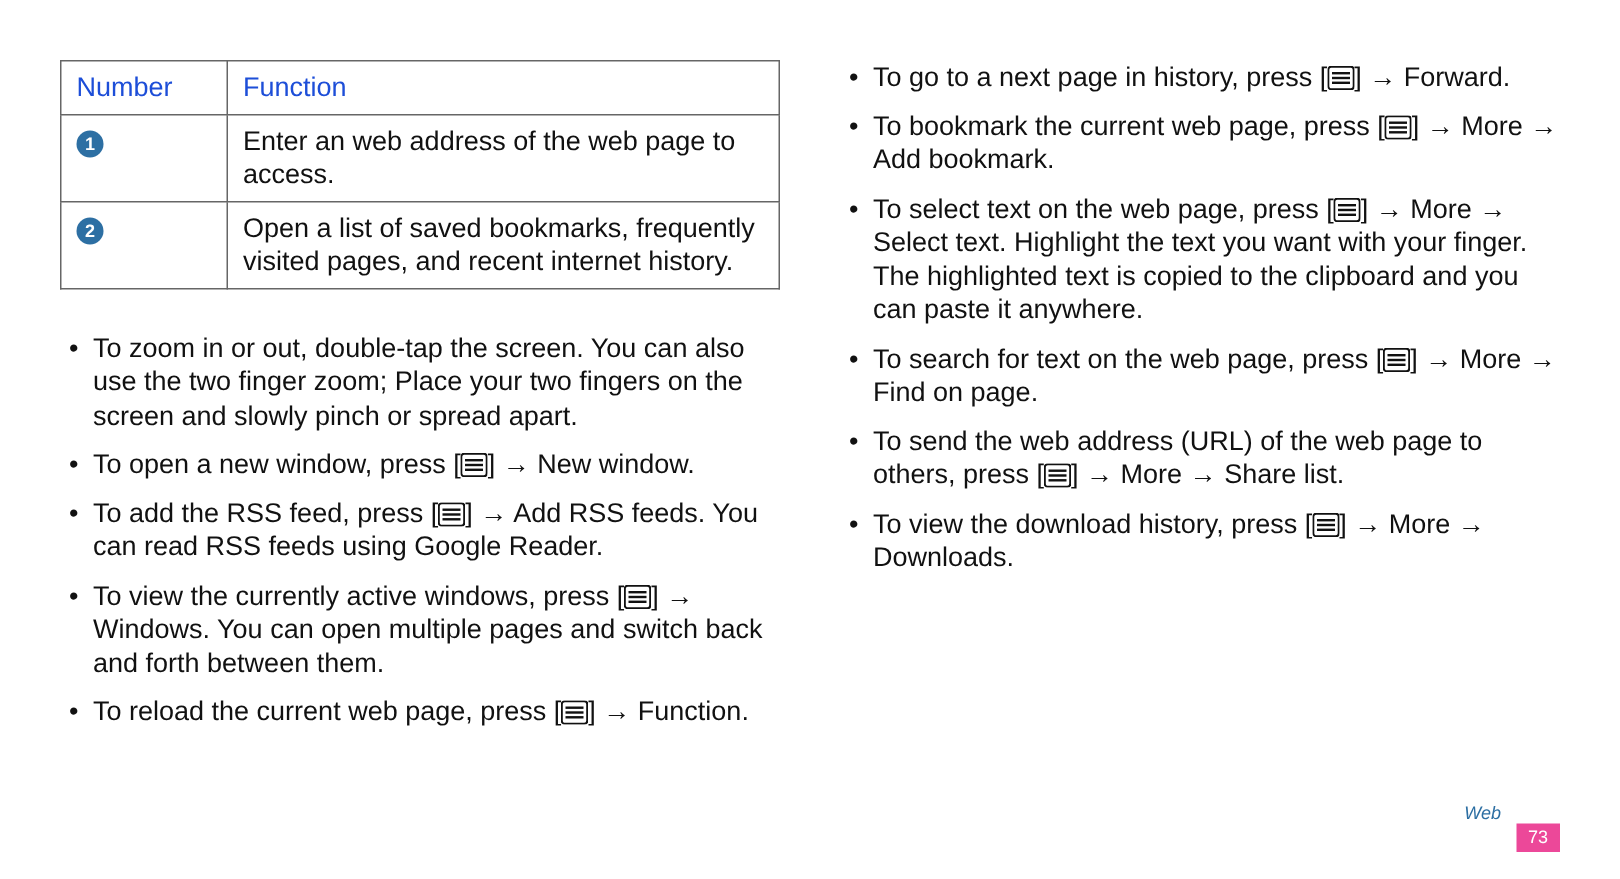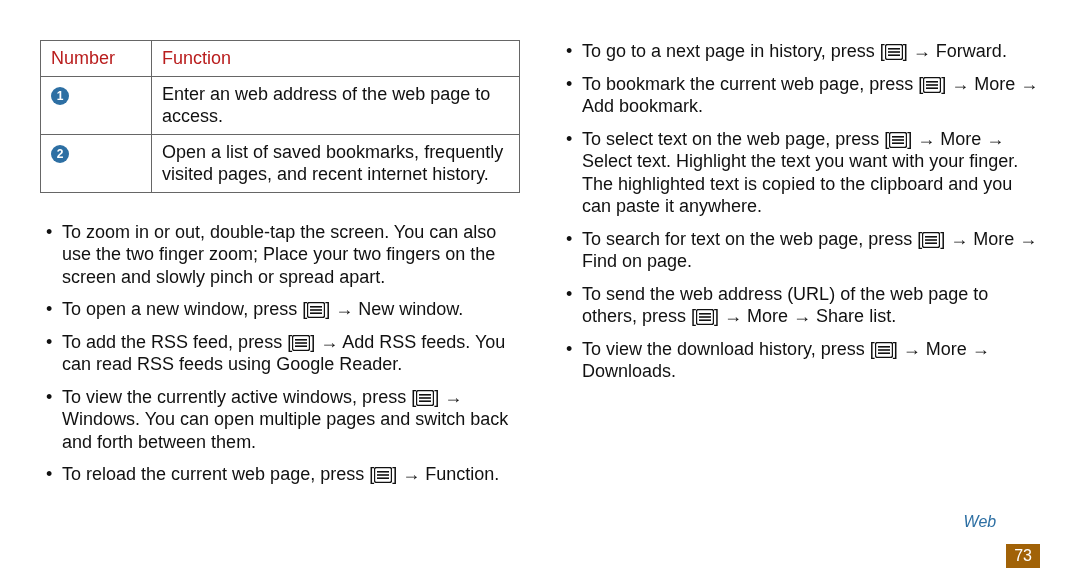--- a/index.html
+++ b/index.html
@@ -31,21 +31,21 @@
     margin-bottom: 28px;
   }
   table.func th, table.func td {
     border: 1px solid #666;
     padding: 6px 10px;
     text-align: left;
     vertical-align: top;
     font-weight: 400;
   }
   table.func th {
-    color: #b91c1c;
+    color: #1d4ed8;
     font-weight: 400;
     background: #fff;
   }
   .num-badge {
     display: inline-flex;
     width: 18px;
     height: 18px;
     border-radius: 50%;
     background: #2d6fa3;
     color: #fff;
@@ -81,30 +81,31 @@
   .menu-icon {
     display: inline-block;
     vertical-align: -3px;
   }
   .menu-icon svg { display: block; }
   b { font-weight: 400; }
   .footer {
     position: absolute;
     right: 40px;
     bottom: 18px;
-    font-size: 16px;
+    font-size: 12px;
     display: flex;
+    align-items: center;
     gap: 10px;
   }
   .footer .section {
     font-style: italic;
     color: #2d6fa3;
   }
   .footer .pagenum {
-    background: #a16207;
+    background: #ec4899;
     color: #fff;
     padding: 2px 8px;
     font-weight: 400;
     margin-top: 32px;
   }
   .container { position: relative; width:1080px; height:586px;}
 </style>
 </head>
 <body>
 <div class="container">

